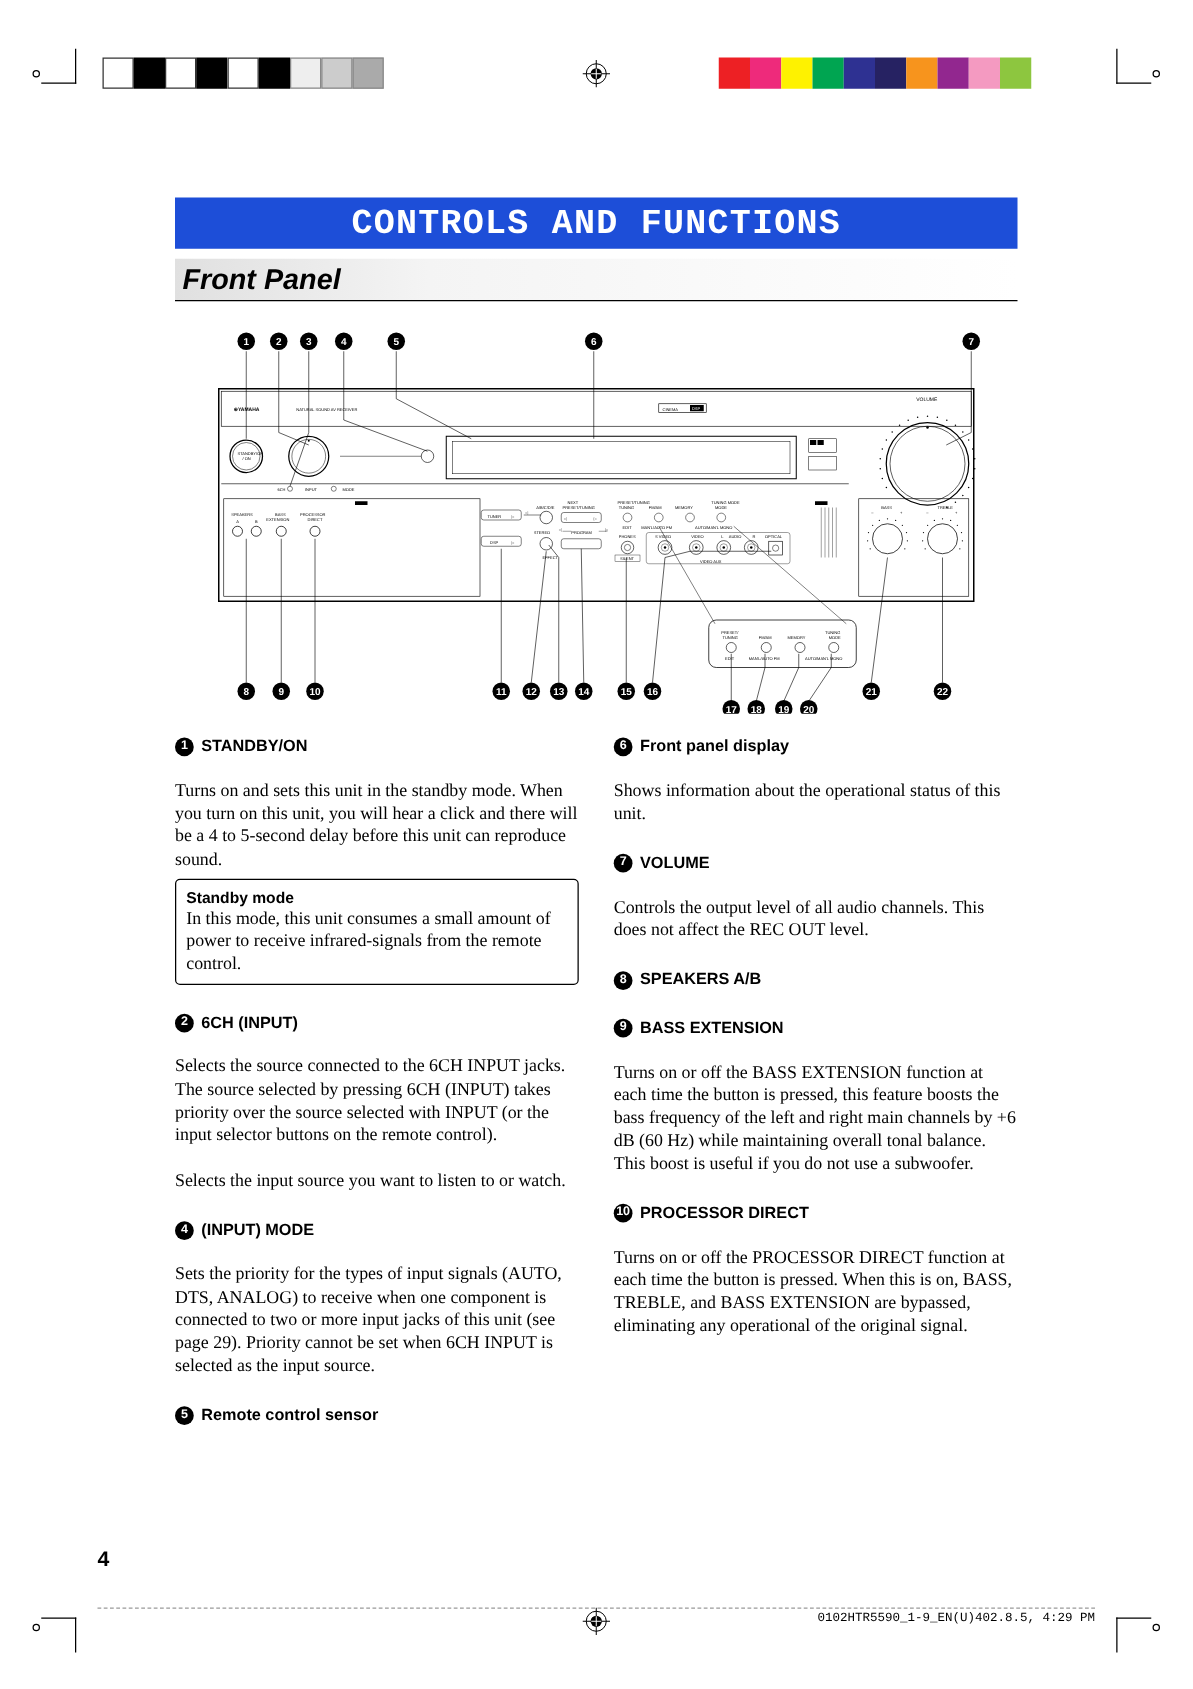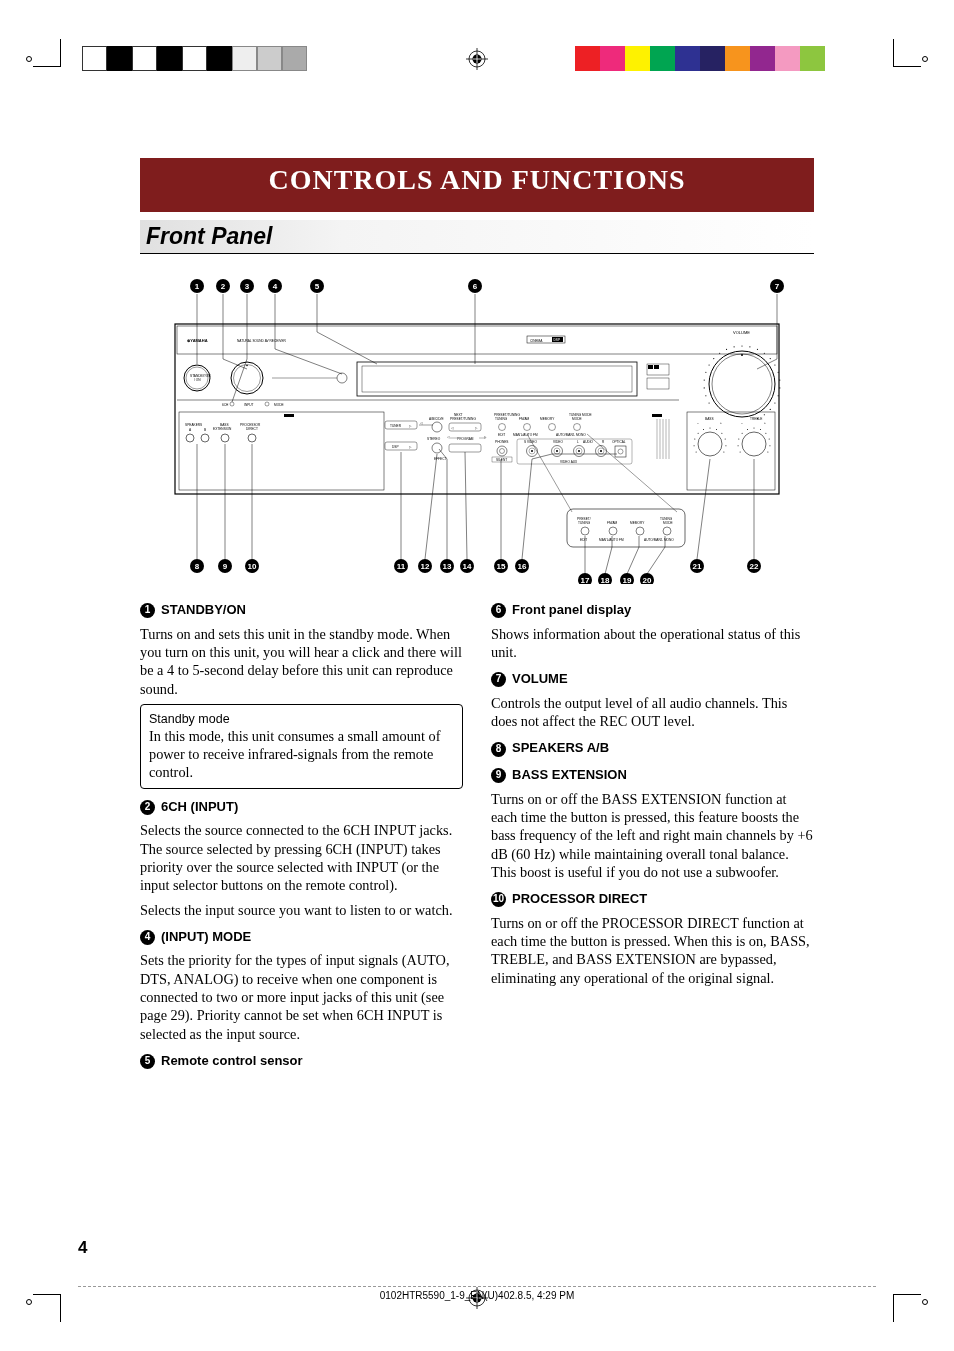--- a/index.html
+++ b/index.html
@@ -6,34 +6,34 @@
 body{font-family:"Times New Roman",serif;position:relative;width:954px;height:1351px;background:#fff}
 .crop{position:absolute;background:#000}
 .ct{top:39px;left:60px;width:1px;height:28px}.cth{top:66px;left:33px;width:28px;height:1px}
 .ctr{top:39px;right:60px;width:1px;height:28px}.cthr{top:66px;right:33px;width:28px;height:1px}
 .dotl{position:absolute;top:56px;width:6px;height:6px;border-radius:50%;border:1px solid #000}
 .bars{position:absolute;top:46px;display:flex}
 .b{width:25px;height:25px}
 .reg{position:absolute;left:466px}
 .reg svg{width:22px;height:22px}
 .content{position:absolute;top:158px;left:140px;width:674px}
-.banner{background:#7f1d1d;color:#fff;text-align:center;font-family:Liberation Serif, serif;font-weight:bold;font-size:28px;font-stretch:condensed;letter-spacing:1px;padding:6px 0 16px}
+.banner{background:#1d4ed8;color:#fff;text-align:center;font-family:Liberation Mono, monospace;font-weight:bold;font-size:28px;font-stretch:condensed;letter-spacing:1px;padding:6px 0 4px}
 .section{font-family:Arial,Helvetica,sans-serif;font-weight:bold;font-style:italic;font-size:23px;padding:3px 6px;border-bottom:1px solid #000;background:linear-gradient(to right,#e0e0e0 0%,#f4f4f4 30%,#fff 100%);margin-top:8px}
 .diagram{margin-top:10px;display:flex;justify-content:center}
 .panel-svg{width:640px}
 .cols{display:flex;gap:28px;margin-top:18px;font-size:14.3px;line-height:1.28}
 .col{flex:1}
-.h{font-family:Arial,Helvetica,sans-serif;font-weight:bold;font-size:13px;margin-top:10px}
+.h{font-family:Arial,Helvetica,sans-serif;font-weight:bold;font-size:13px;margin-top:22px}
 .h:first-child{margin-top:0}
 .num{display:inline-flex;align-items:center;justify-content:center;width:15px;height:15px;border-radius:50%;background:#000;color:#fff;font-family:Arial,Helvetica,sans-serif;font-size:10px;font-weight:bold;vertical-align:middle;margin-right:6px}
-.p{margin-top:6px}
+.p{margin-top:18px}
 .box{border:1px solid #000;border-radius:4px;padding:6px 8px;margin-top:6px}
-.box-t{font-family:Arial,Helvetica,sans-serif;font-weight:normal;font-size:12.5px}
+.box-t{font-family:Arial,Helvetica,sans-serif;font-weight:bold;font-size:12.5px}
 .pnum{position:absolute;bottom:93px;left:78px;font-family:Arial,Helvetica,sans-serif;font-weight:bold;font-size:17px}
-.footer{position:absolute;bottom:50px;left:78px;right:78px;font-family:Liberation Sans, sans-serif;font-size:10px;display:flex;justify-content:center;border-top:.8px dashed #999;padding-top:3px}
+.footer{position:absolute;bottom:50px;left:78px;right:78px;font-family:Liberation Mono, monospace;font-size:10px;display:flex;justify-content:flex-end;border-top:.8px dashed #999;padding-top:3px}
 </style>
 </head>
 <body>
 
 <div class="crop ct"></div>
 <div class="crop cth"></div>
 <div class="crop ctr"></div>
 <div class="crop cthr"></div>
 <div class="dotl" style="left:26px"></div>
 <div class="dotl" style="right:26px"></div>

